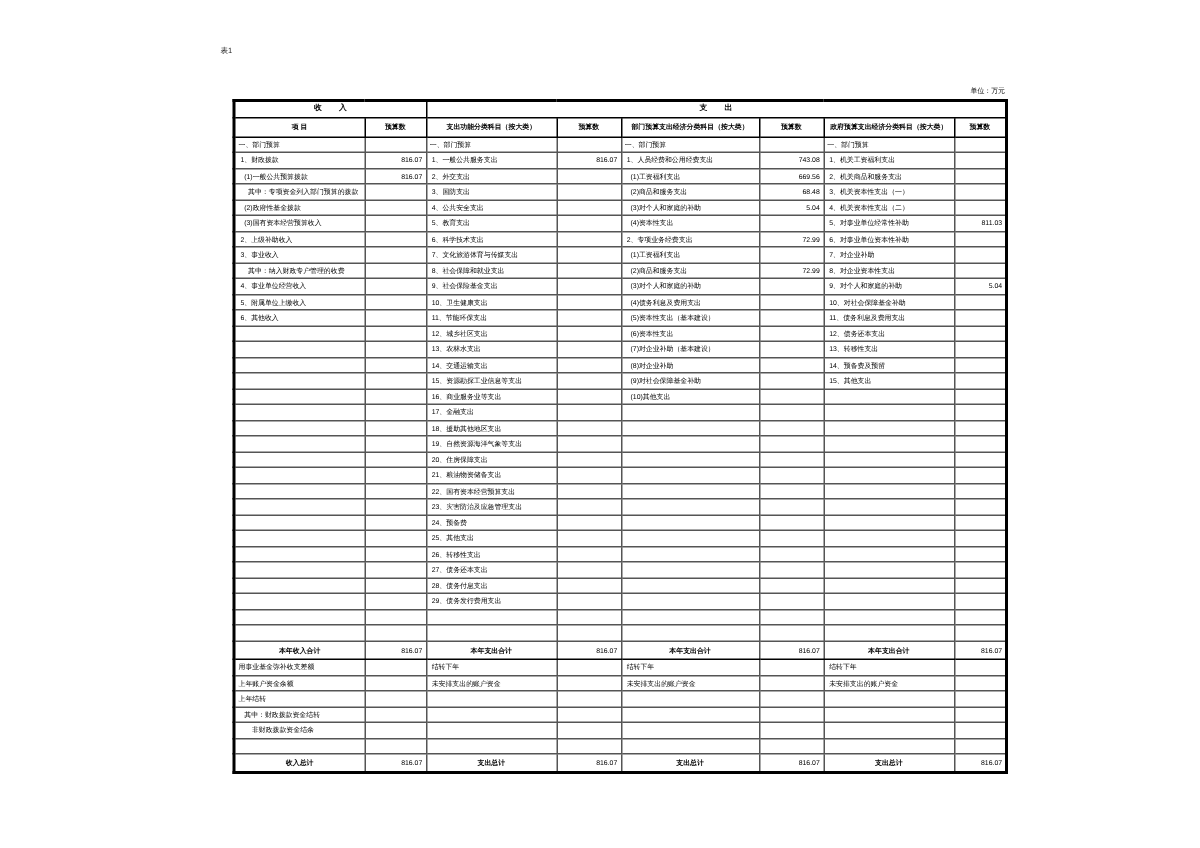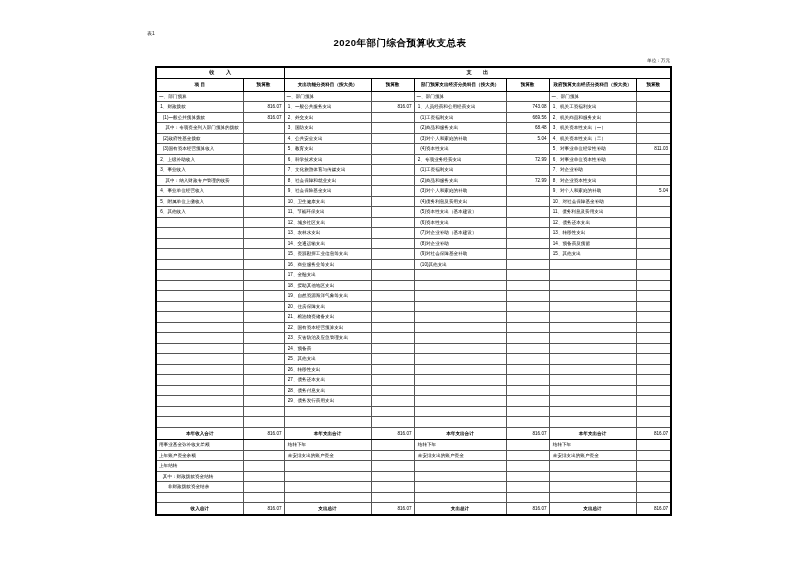--- a/index.html
+++ b/index.html
@@ -25,21 +25,20 @@
   tr.total td { height:12.5px; border-top:1.5px solid #000; border-bottom:1.5px solid #000; }
   tr.total td.lab { text-align:center; font-weight:bold; white-space:normal; }
   tr.total td.val { font-weight:normal; }
   tbody tr td { border-color:#555; }
 </style>
 </head>
 <body>
 
 <div id="page">
   <div id="corner-label">表1</div>
-  <div id="page-title">2020年部门综合预算收支总表</div>
   <div id="unit-label">单位：万元</div>
 
   <table id="budget-table">
     <colgroup>
       <col class="c-lab1">
         <col class="c-val1">
       <col class="c-lab2">
         <col class="c-val2">
       <col class="c-lab3">
         <col class="c-val3">

